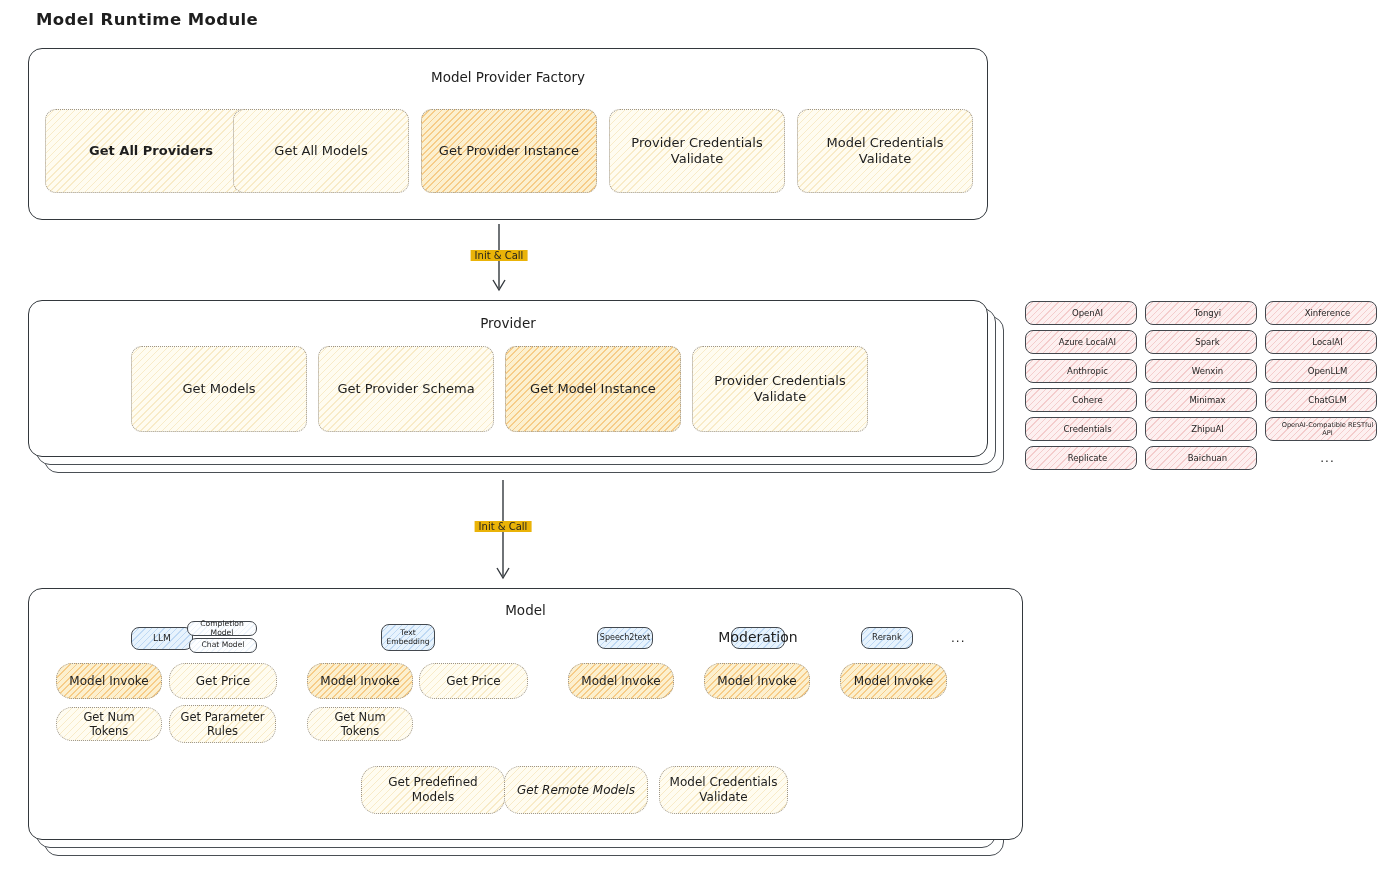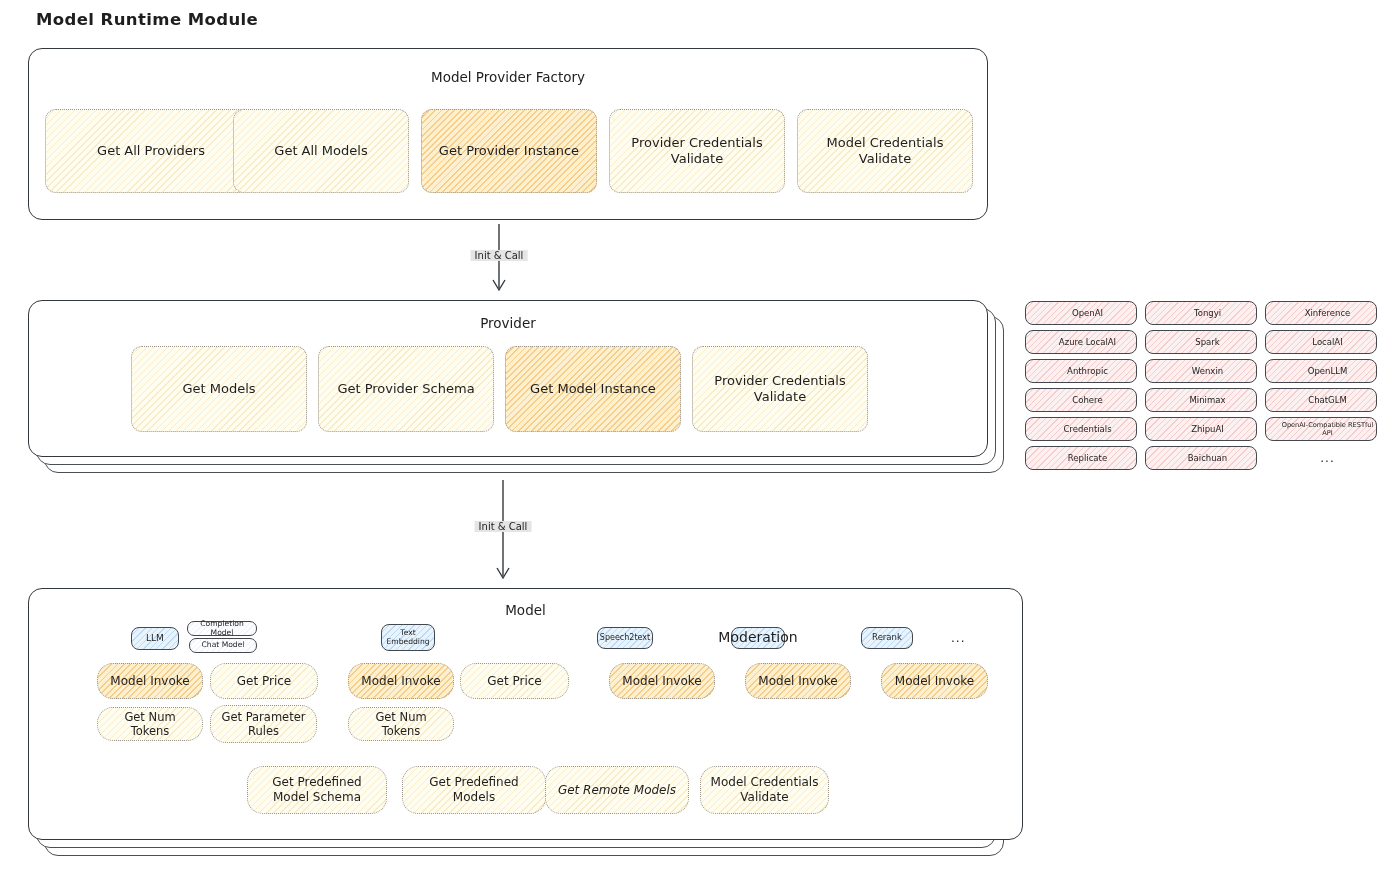--- a/index.html
+++ b/index.html
@@ -29,21 +29,21 @@
     font-size:13px; line-height:1.25; padding:2px 8px;
   }
   .cream {
     background-color:#fffcf0;
     background-image:repeating-linear-gradient(135deg, rgba(233,196,106,0.30) 0px, rgba(233,196,106,0.30) 1px, transparent 1px, transparent 5px);
   }
   .orange {
     background-color:#fcf0cf;
     background-image:repeating-linear-gradient(135deg, rgba(240,168,66,0.5) 0px, rgba(240,168,66,0.5) 1.3px, transparent 1.3px, transparent 4.5px);
   }
-  .small-method { font-size:12px; border-radius:16px;margin-left:41px; }
+  .small-method { font-size:12px; border-radius:16px; }
   
   .chips-grid {
     position:absolute; left:1025px; top:301px;
     display:grid; grid-template-columns:repeat(3,112px);
     grid-auto-rows:24px; column-gap:8px; row-gap:5px;
   }
   .chip {
     box-sizing:border-box; border:1.3px solid #43484e; border-radius:8px;
     background-color:#fdf0f0;
     background-image:repeating-linear-gradient(135deg, rgba(224,122,122,0.30) 0px, rgba(224,122,122,0.30) 1px, transparent 1px, transparent 4.5px);
@@ -62,34 +62,34 @@
     font-size:9px; line-height:1.1; padding:1px 3px;
   }
   .tag.plain {
     background:#fdfeff; background-image:repeating-linear-gradient(135deg, rgba(120,170,225,0.12) 0px, rgba(120,170,225,0.12) 1px, transparent 1px, transparent 4px);
     font-size:7.6px; border-radius:7px;
   }
   .ellipsis { position:absolute; font-size:12px; letter-spacing:1px; }
   
   .arrow-svg { position:absolute; }
   .arrow-label {
-    position:absolute; font-size:10px; background:#e5e5e5; padding:0 4px; white-space:nowrap;
+    position:absolute; font-size:10px; background:#eab308; padding:0 4px; white-space:nowrap;
     transform:translateX(-50%);
   }
 </style>
 </head>
 <body>
 
 <div class="canvas">
 
   <div class="page-title">Model Runtime Module</div>
 
   <div class="bigbox" style="left:28px; top:48px; width:958px; height:170px;">
     <div class="section-title" style="top:20px;">Model Provider Factory</div>
-    <div class="method cream" style="left:16px;  top:60px; width:212px; height:84px;">Get All Providers</div>
+    <div class="method cream" style="left:16px;  top:60px; width:212px; height:84px;font-weight:bold;">Get All Providers</div>
     <div class="method cream" style="left:204px; top:60px; width:176px; height:84px;">Get All Models</div>
     <div class="method orange" style="left:392px; top:60px; width:176px; height:84px;">Get Provider Instance</div>
     <div class="method cream" style="left:580px; top:60px; width:176px; height:84px;">Provider Credentials Validate</div>
     <div class="method cream" style="left:768px; top:60px; width:176px; height:84px;">Model Credentials Validate</div>
   </div>
 
   <svg class="arrow-svg" style="left:489px; top:224px;" width="20" height="72">
     <line x1="10" y1="0" x2="10" y2="64" stroke="#33383d" stroke-width="1.4"></line>
     <polyline points="4,56 10,66 16,56" fill="none" stroke="#33383d" stroke-width="1.4"></polyline>
   </svg>
@@ -130,40 +130,39 @@
     <line x1="10" y1="0" x2="10" y2="96" stroke="#33383d" stroke-width="1.4"></line>
     <polyline points="4,88 10,98 16,88" fill="none" stroke="#33383d" stroke-width="1.4"></polyline>
   </svg>
   <div class="arrow-label" style="left:503px; top:521px;">Init &amp; Call</div>
 
   <div class="stack-layer" style="left:44px; top:604px; width:958px; height:250px;"></div>
   <div class="stack-layer" style="left:36px; top:596px; width:958px; height:250px;"></div>
   <div class="bigbox" style="left:28px; top:588px; width:958px; height:250px;padding-left:35px;">
     <div class="section-title" style="top:13px;">Model</div>
 
-    <div class="tag" style="left:102px; top:38px; width:48px; height:23px;">LLM</div>
+    <div class="tag" style="left:102px; top:38px; width:62px; height:23px;">LLM</div>
     <div class="tag plain" style="left:158px; top:32px; width:70px; height:15px;">Completion Model</div>
     <div class="tag plain" style="left:160px; top:49px; width:68px; height:15px;">Chat Model</div>
     <div class="tag" style="left:352px; top:35px; width:54px; height:27px; font-size:7.6px;">Text Embedding</div>
     <div class="tag" style="left:568px; top:38px; width:56px; height:22px; font-size:8px;">Speech2text</div>
     <div class="tag" style="left:702px; top:38px; width:54px; height:22px; font-size:14px;text-align:right;">Moderation</div>
     <div class="tag" style="left:832px; top:38px; width:52px; height:22px; font-size:8.5px;">Rerank</div>
     <div class="ellipsis" style="left:922px; top:42px;">...</div>
 
     <div class="method orange small-method" style="left:27px;  top:74px; width:106px; height:36px;">Model Invoke</div>
     <div class="method cream small-method" style="left:140px; top:74px; width:108px; height:36px;">Get Price</div>
     <div class="method orange small-method" style="left:278px; top:74px; width:106px; height:36px;">Model Invoke</div>
     <div class="method cream small-method" style="left:390px; top:74px; width:109px; height:36px;">Get Price</div>
     <div class="method orange small-method" style="left:539px; top:74px; width:106px; height:36px;">Model Invoke</div>
     <div class="method orange small-method" style="left:675px; top:74px; width:106px; height:36px;">Model Invoke</div>
     <div class="method orange small-method" style="left:811px; top:74px; width:107px; height:36px;">Model Invoke</div>
 
     <div class="method cream small-method" style="left:27px;  top:118px; width:106px; height:34px; font-size:11.5px;">Get Num Tokens</div>
     <div class="method cream small-method" style="left:140px; top:116px; width:107px; height:38px; font-size:11.5px;">Get Parameter Rules</div>
     <div class="method cream small-method" style="left:278px; top:118px; width:106px; height:34px; font-size:11.5px;">Get Num Tokens</div>
 
-    <div class="method cream small-method" style="left:177px; top:177px; width:140px; height:48px;">Get Predefined Model Schema</div>
     <div class="method cream small-method" style="left:332px; top:177px; width:144px; height:48px;">Get Predefined Models</div>
     <div class="method cream small-method" style="left:475px; top:177px; width:144px; height:48px;font-style:italic;">Get Remote Models</div>
     <div class="method cream small-method" style="left:630px; top:177px; width:129px; height:48px;">Model Credentials Validate</div>
   </div>
 
 </div>
 
 </body></html>

